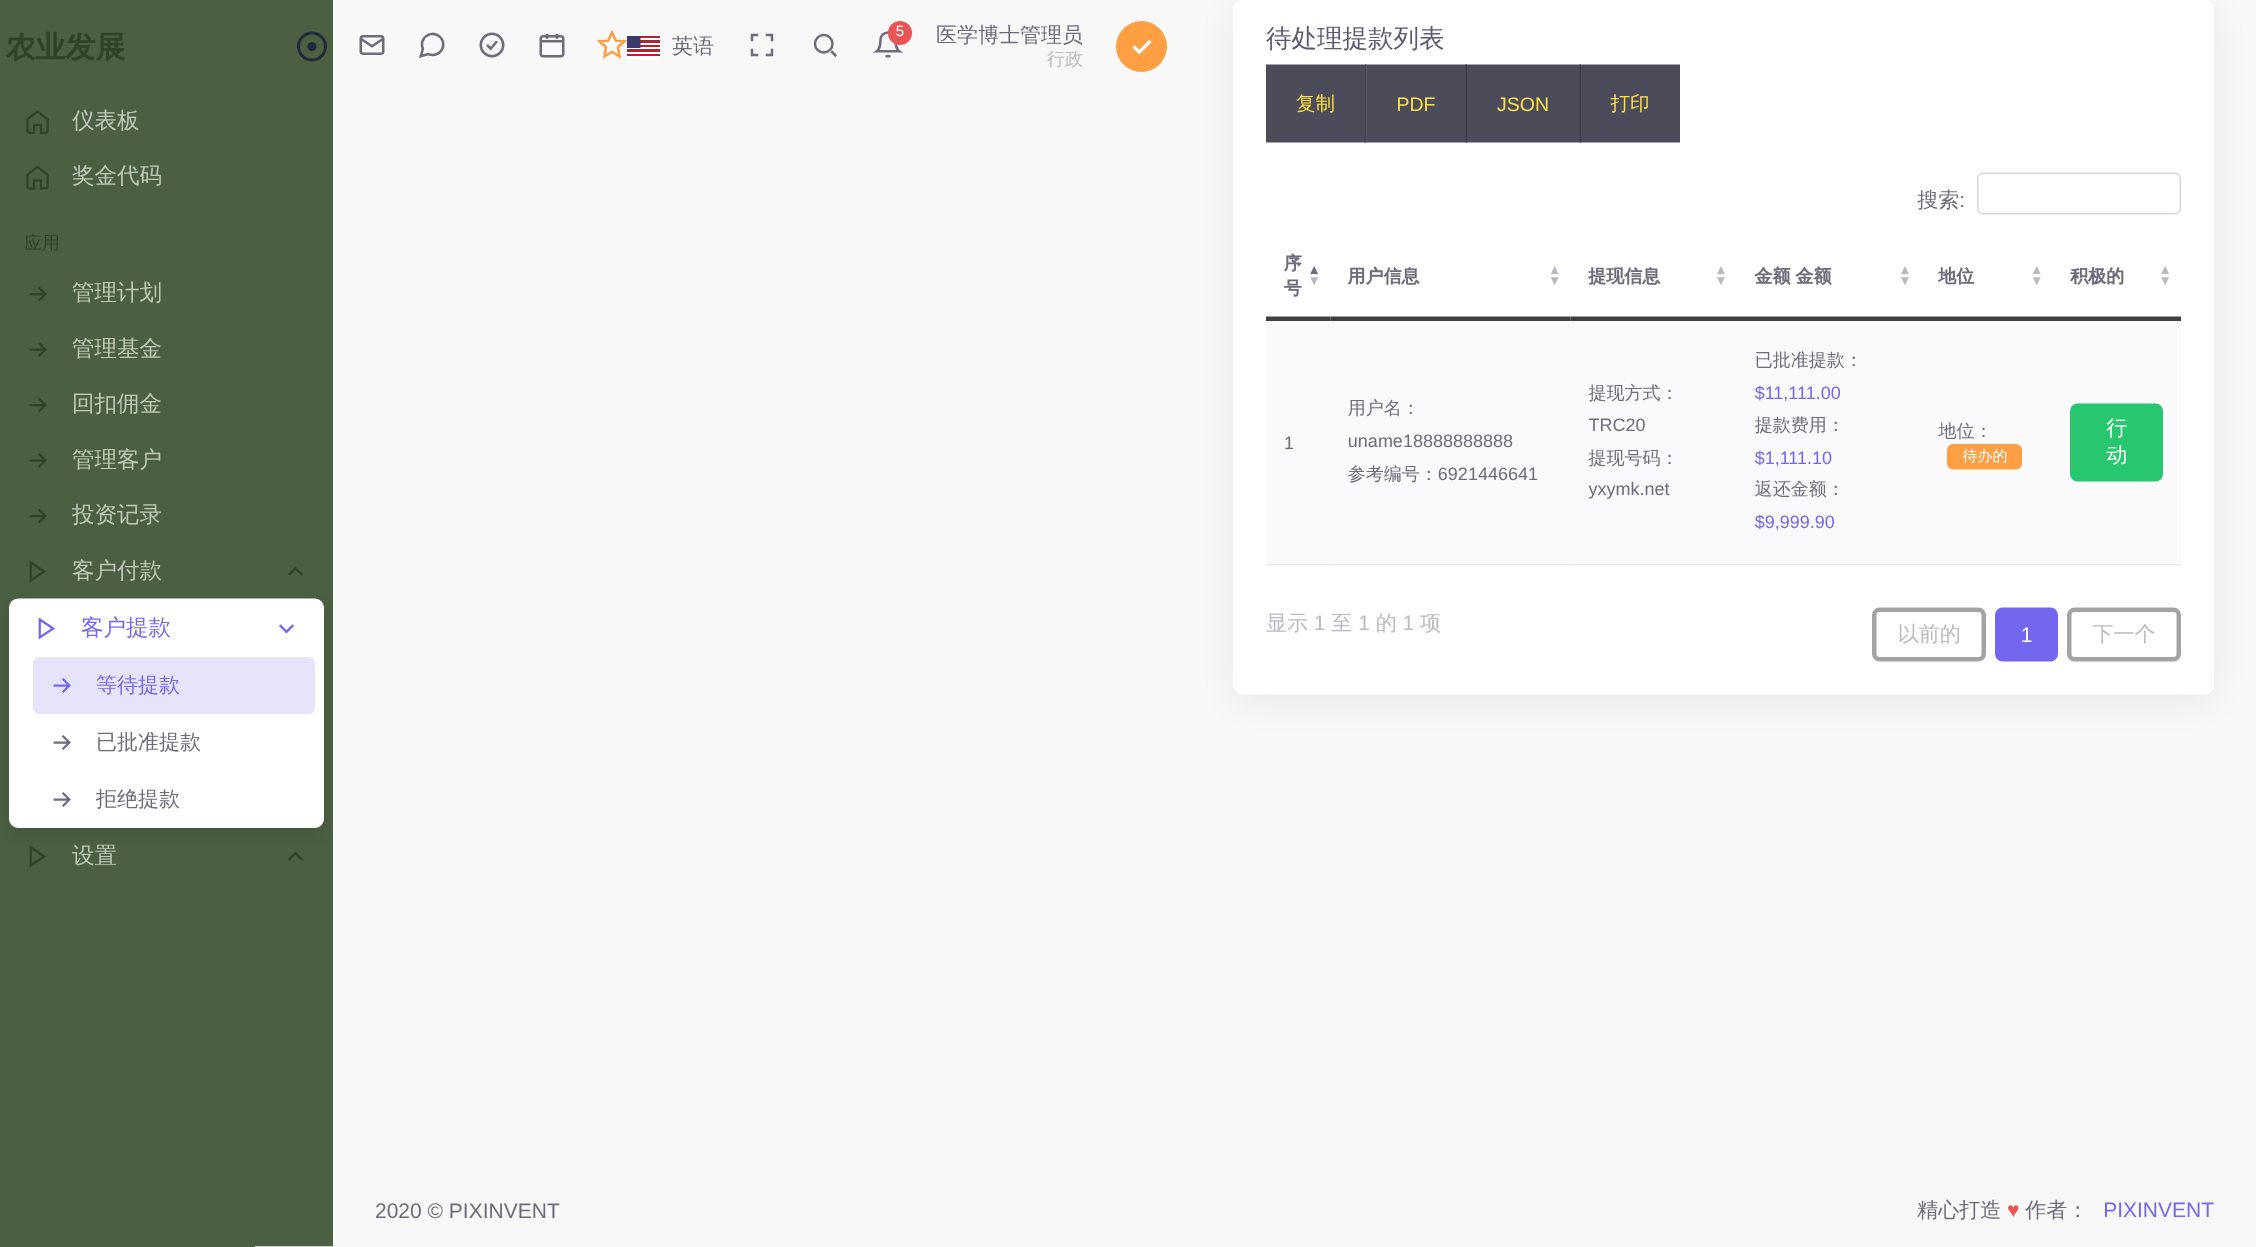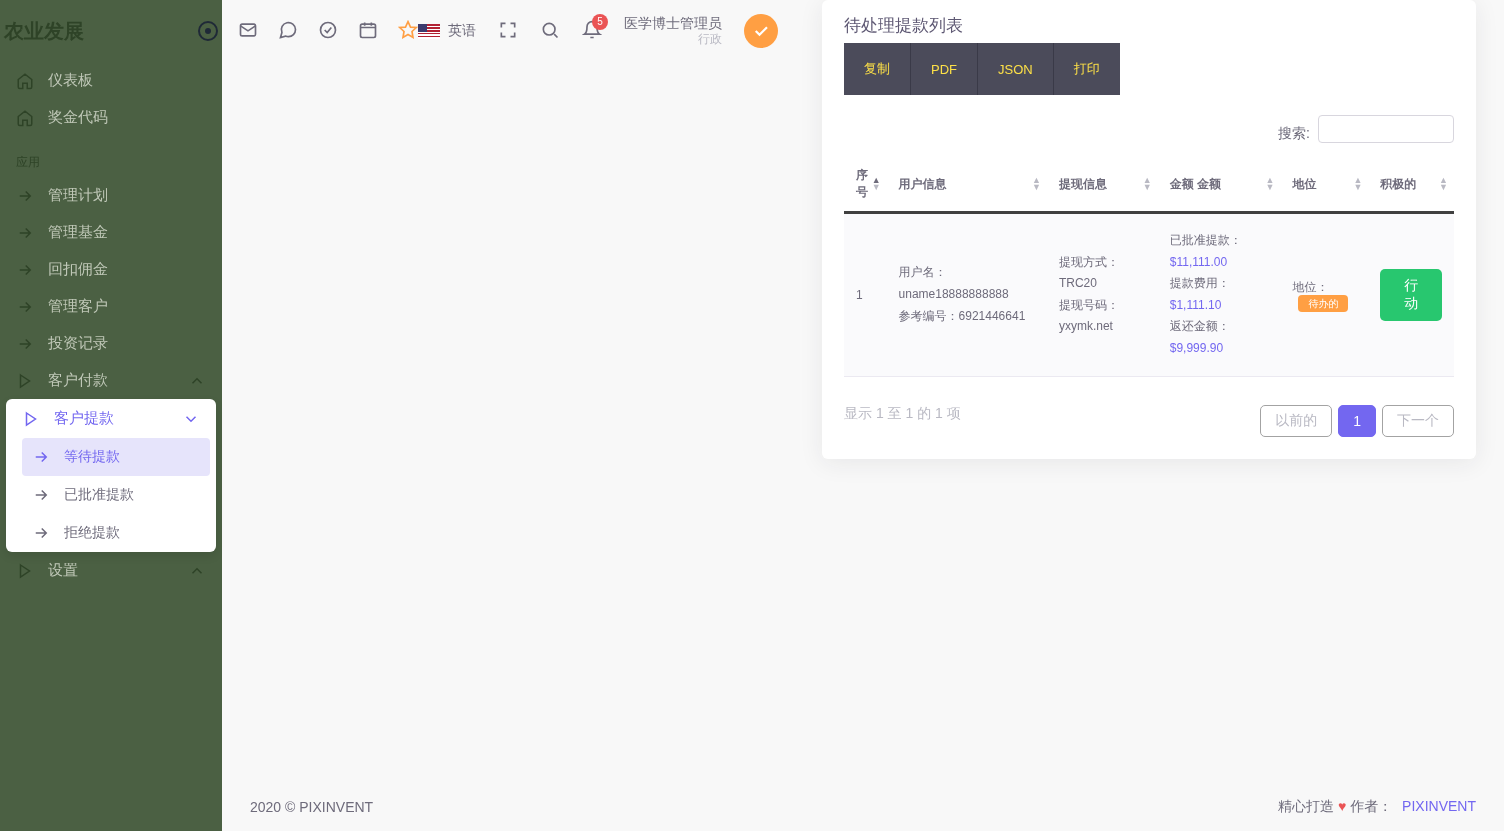--- a/index.html
+++ b/index.html
@@ -51,21 +51,21 @@
 .search-row input { border:1px solid #d8d6de; border-radius:4px; height:28px; width:136px; padding:0 8px; }
 .table { width:100%; margin-top:14px; border-collapse:collapse; }
 .table th { text-align:left; font-weight:600; font-size:12px; color:#6e6b7b; padding:10px 12px; border-bottom:3px solid #404040; position:relative; }
 .sort-arrows { position:absolute; right:6px; top:50%; transform:translateY(-50%); font-size:9px; color:#b9b9c3; line-height:0.8; }
 .sort-arrows .up.active { color:#6e6b7b; }
 .table td { padding:16px 12px; font-size:12px; color:#6e6b7b; border-bottom:1px solid #ebe9f1; background:#fafafc; vertical-align: middle; }
 .kv { line-height:1.8; }
 .badge-warn { background:#ff9f43; color:#fff; font-size:10px; padding:3px 10px; border-radius:4px; margin-left:6px; }
 .action-btn { background:#28c76f; color:#fff; border:none; padding:8px 20px; border-radius:5px; font-size:14px; cursor:pointer; }
 .pager { display:flex; gap:6px; margin-top:14px; justify-content:flex-end; }
-.pager-btn { border:1px solid #a3a3a3; background:#fff; color:#b9b9c3; padding:6px 14px; border-radius:5px; font-size:14px; cursor:pointer; }
+.pager-btn { border:3px solid #a3a3a3; background:#fff; color:#b9b9c3; padding:6px 14px; border-radius:5px; font-size:14px; cursor:pointer; }
 .pager-btn.active { background:#7367f0; color:#fff; border-color:#7367f0; }
 .info-pager { display:flex; justify-content:space-between; align-items:center; margin-top:14px; }
 
 .footer { position:absolute; bottom:0; left:222px; right:0; height:48px; display:flex; align-items:center; justify-content:space-between; padding:0 28px; font-size:14px; color:#6e6b7b; background:#f8f8f8; }
 .footer .heart { color:#ea5455; }
 .footer a { color:#7367f0; text-decoration:none; margin-left:6px; }
 </style>
 </head>
 <body>
 

